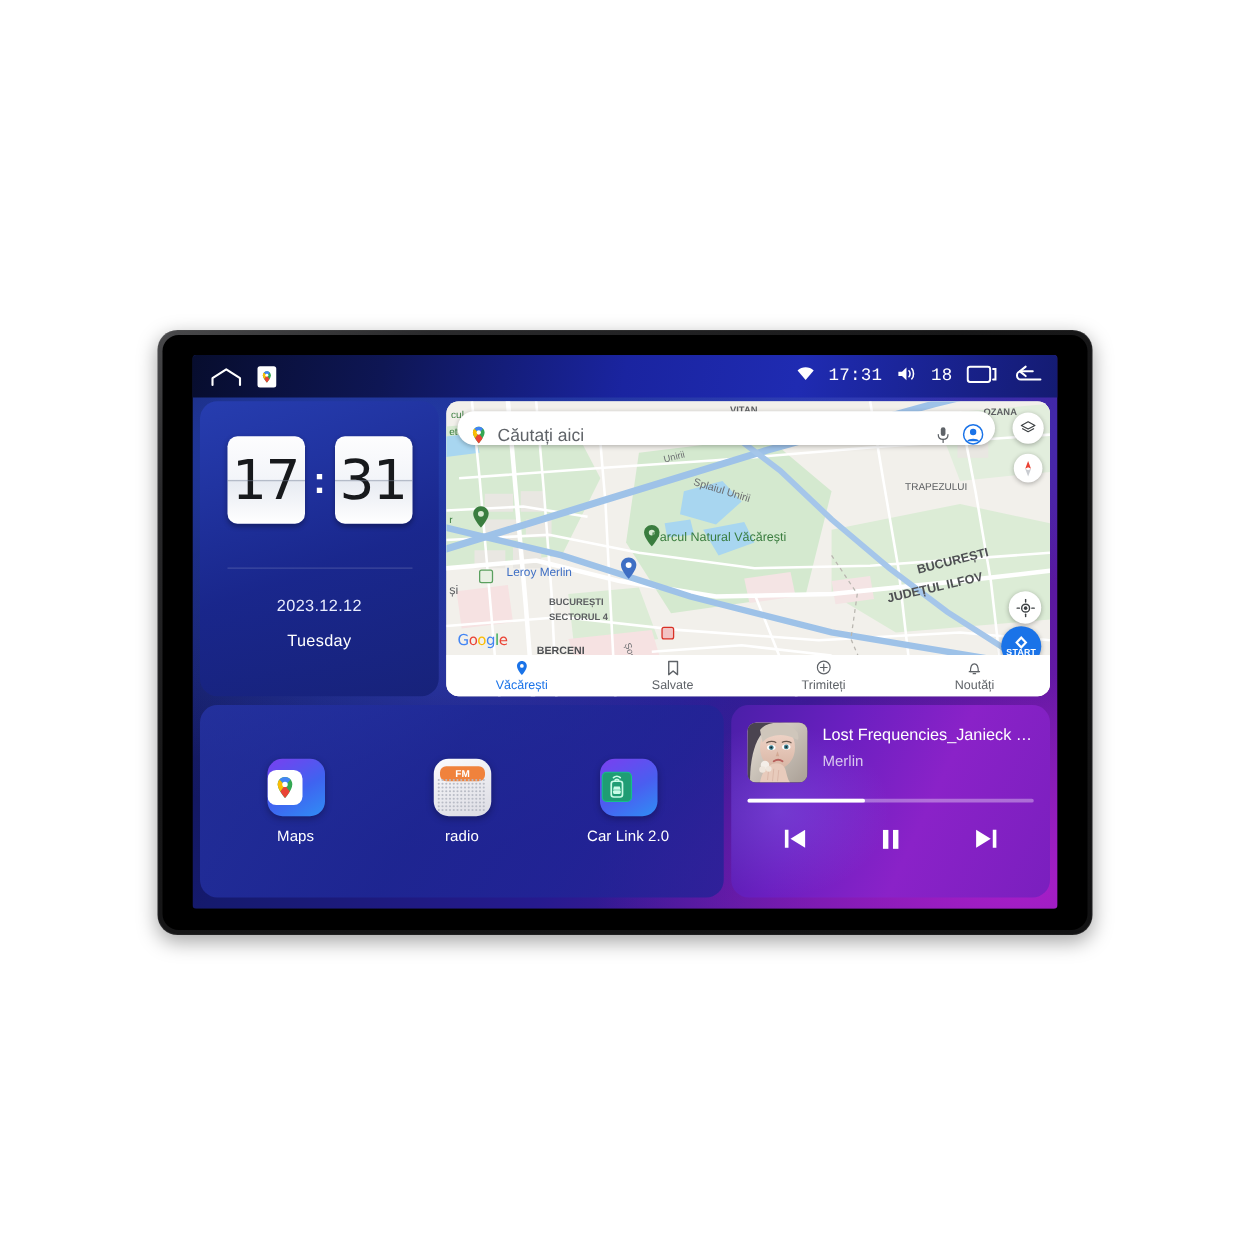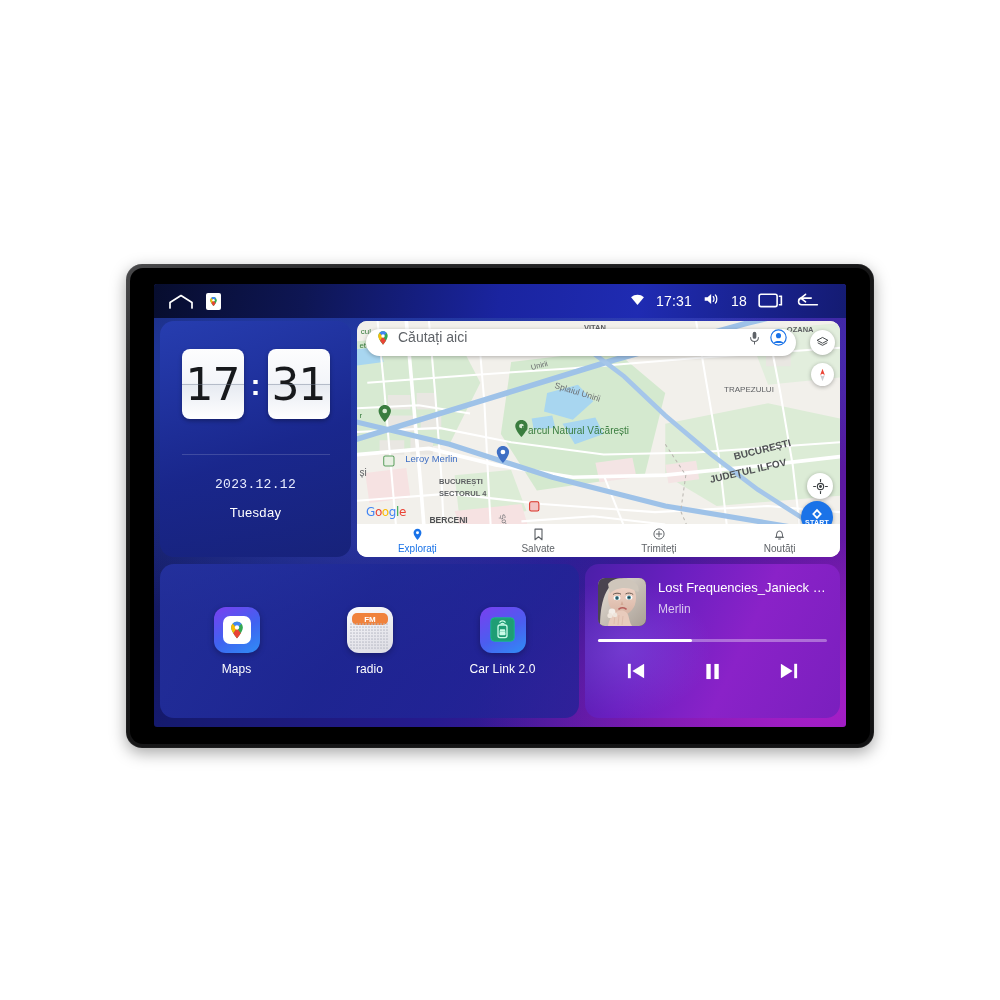--- a/index.html
+++ b/index.html
@@ -42,23 +42,24 @@
     content:""; position:absolute; inset:0;
     background: radial-gradient(60% 45% at 30% 58%, rgba(90,120,255,.18) 0%, rgba(0,0,0,0) 70%);
     pointer-events:none;
   }
 
   
   #statusbar {
     position: relative; z-index:3;
     height: 34px; width: 100%;
     display: flex; align-items: center;
-    padding: 0 27px 0 14px;
+    padding: 0 12px 0 14px;
     color: #fff;
     background: linear-gradient(100deg, #070d2e 0%, #0e1654 22%, #1a24a0 50%, #1f2bb2 70%, #141b72 100%);
+    font-family: Liberation Mono, monospace;
   }
   .sb-left { display:flex; align-items:center; gap:14px; }
   .sb-spacer { flex:1; }
   .sb-right { display:flex; align-items:center; gap:11px; }
   .sb-text { font-size: 14px; letter-spacing:.2px; }
   .home-ico { width:24px; height:14px; }
   .maps-chip {
     width:15px;height:17px;background:#fff;border-radius:2px;
     display:flex;align-items:center;justify-content:center;
   }
@@ -92,39 +93,39 @@
     font-family: "DejaVu Sans", sans-serif;
     letter-spacing: -1px;
     position:relative;
   }
   .flip-card::after{
     content:""; position:absolute; left:0; right:0; top:50%; height:1px;
     background: rgba(120,130,150,.45);
   }
   .flip-colon { color:#fff; font-size: 30px; font-weight:700; line-height:0.7; }
   .clock-div { width: 148px; height:1px; background: rgba(255,255,255,.16); margin: 35px 0 0 0; }
-  .clock-date { color:#e9edff; font-size: 13px; margin-top: 22px; letter-spacing:.3px;font-family:Liberation Mono, monospace; }
+  .clock-date { color:#e9edff; font-size: 13px; margin-top: 22px; letter-spacing:.3px; }
   .clock-day  { color:#ffffff; font-size: 13px; margin-top: 13px; letter-spacing:.3px; }
 
   
   #map-widget {
     flex:1; border-radius: 10px; overflow:hidden; position:relative;
     background:#eef0ea;
   }
   #map-canvas { position:absolute; inset:0; }
   .map-label{
     position:absolute; font-family:"Liberation Sans",sans-serif;
     white-space:nowrap; pointer-events:none;
   }
   
   #map-search{
     position:absolute; left:9px; top:8px; right:44px; height:27px;
     background:#fff; border-radius:14px;
     box-shadow:0 1px 4px rgba(0,0,0,.28);
-    display:flex; align-items:flex-start; padding:0 9px 0 8px; gap:7px;
+    display:flex; align-items:flex-end; padding:0 9px 0 8px; gap:7px;
   }
   #map-search .ph { flex:1; color:#5f6368; font-size:14px; }
   .ms-ico { width:17px;height:17px; display:flex;align-items:center;justify-content:center;}
   
   .map-btn{
     position:absolute; background:#fff; border-radius:50%;
     box-shadow:0 1px 4px rgba(0,0,0,.3);
     display:flex;align-items:center;justify-content:center;
   }
   #btn-layers{ right:5px; top:9px; width:25px;height:25px; }
@@ -151,21 +152,21 @@
   .mn-ico{ height:13px; display:flex;align-items:center;justify-content:center; }
 
   
   #apps-dock{
     width: 419px; border-radius: 14px;
     background: linear-gradient(120deg, rgba(38,52,168,.78) 0%, rgba(30,40,150,.8) 45%, rgba(34,34,150,.78) 100%);
     display:flex; align-items:center; justify-content:space-around;
     padding: 0 10px;
   }
   .app{ display:flex; flex-direction:column; align-items:center; gap:9px; width:64px; }
-  .app-ico{ width:46px;height:46px;border-radius:12px; display:flex;align-items:center;justify-content:center;
+  .app-ico{ width:46px;height:46px;border-radius:12px; display:flex;align-items:center;justify-content:flex-start;
             box-shadow:0 2px 6px rgba(0,0,0,.28); position:relative; overflow:hidden;}
   .app-lbl{ color:#fff; font-size:12px; letter-spacing:.1px; white-space:nowrap;}
   .ico-apps{ background: linear-gradient(150deg,#4aa8f5 0%, #39c9e8 55%, #35d6e0 100%); }
   .ico-maps{ background: linear-gradient(150deg,#7a3ff0 0%, #3f63f0 55%, #2f8ef5 100%); }
   .ico-radio{ background: linear-gradient(160deg,#fbfbfd 0%,#e9e9ee 55%,#dcdce3 100%); }
   .ico-bt{ background: linear-gradient(150deg,#2f7ff0 0%, #1f9ff0 50%, #25c6e8 100%); }
   .ico-carlink{ background: linear-gradient(150deg,#7a3ff0 0%, #4a5ef0 55%, #2f8ef5 100%); }
   .maps-pin-w{ width:28px;height:28px;background:#fff;border-radius:7px;
                display:flex;align-items:center;justify-content:center;}
 
@@ -426,21 +427,21 @@
           </div>
 
           <div id="map-nav">
               <div class="mn-item active">
                 <span class="mn-ico">
                   <svg viewBox="0 0 14 16" width="11" height="13">
                     <path d="M7 .8C4.2.8 2 3 2 5.8 2 9.6 7 15 7 15s5-5.4 5-9.2C12 3 9.8.8 7 .8z" fill="#1a73e8"></path>
                     <circle cx="7" cy="5.8" r="1.9" fill="#fff"></circle>
                   </svg>
                 </span>
-                <span class="mn-lbl">Explorați</span>
+                <span class="mn-lbl">Văcărești</span>
               </div>
               <div class="mn-item">
                 <span class="mn-ico">
                   <svg viewBox="0 0 13 16" width="11" height="13">
                     <path d="M2.2 1.4h8.6v13L6.5 10.8 2.2 14.4z" fill="none" stroke="#5f6368" stroke-width="1.4" stroke-linejoin="round"></path>
                   </svg>
                 </span>
                 <span class="mn-lbl">Salvate</span>
               </div>
               <div class="mn-item">

